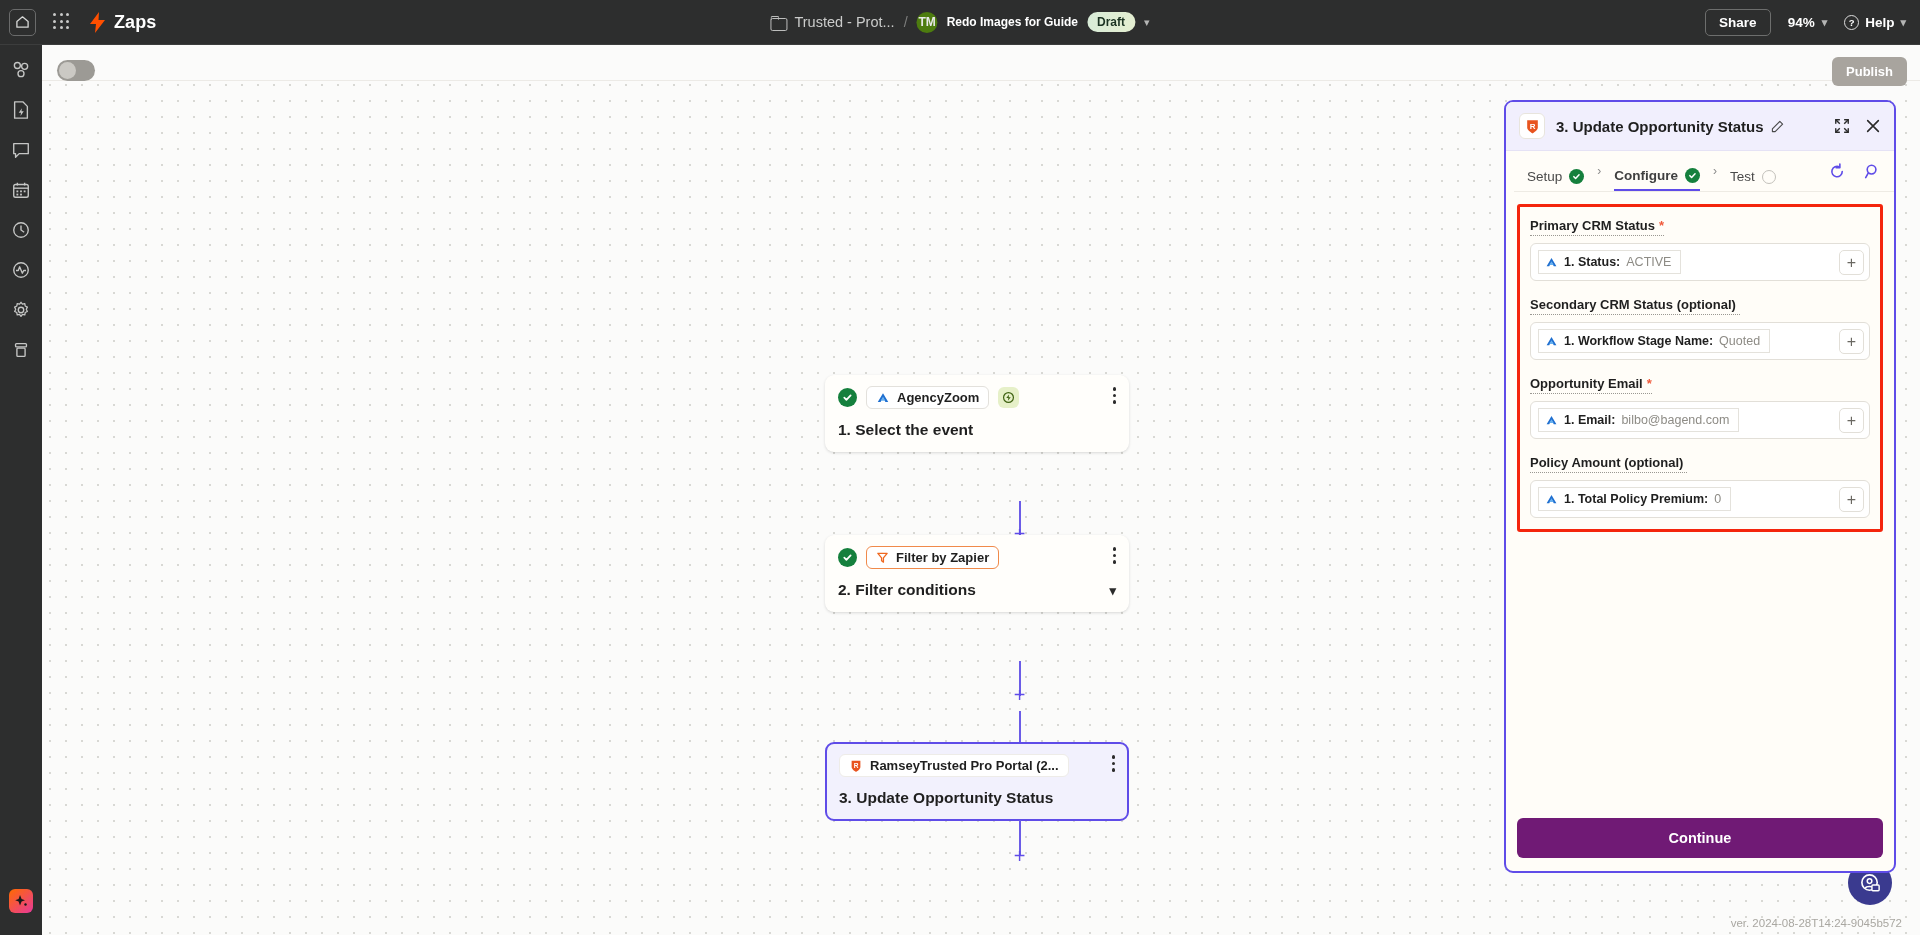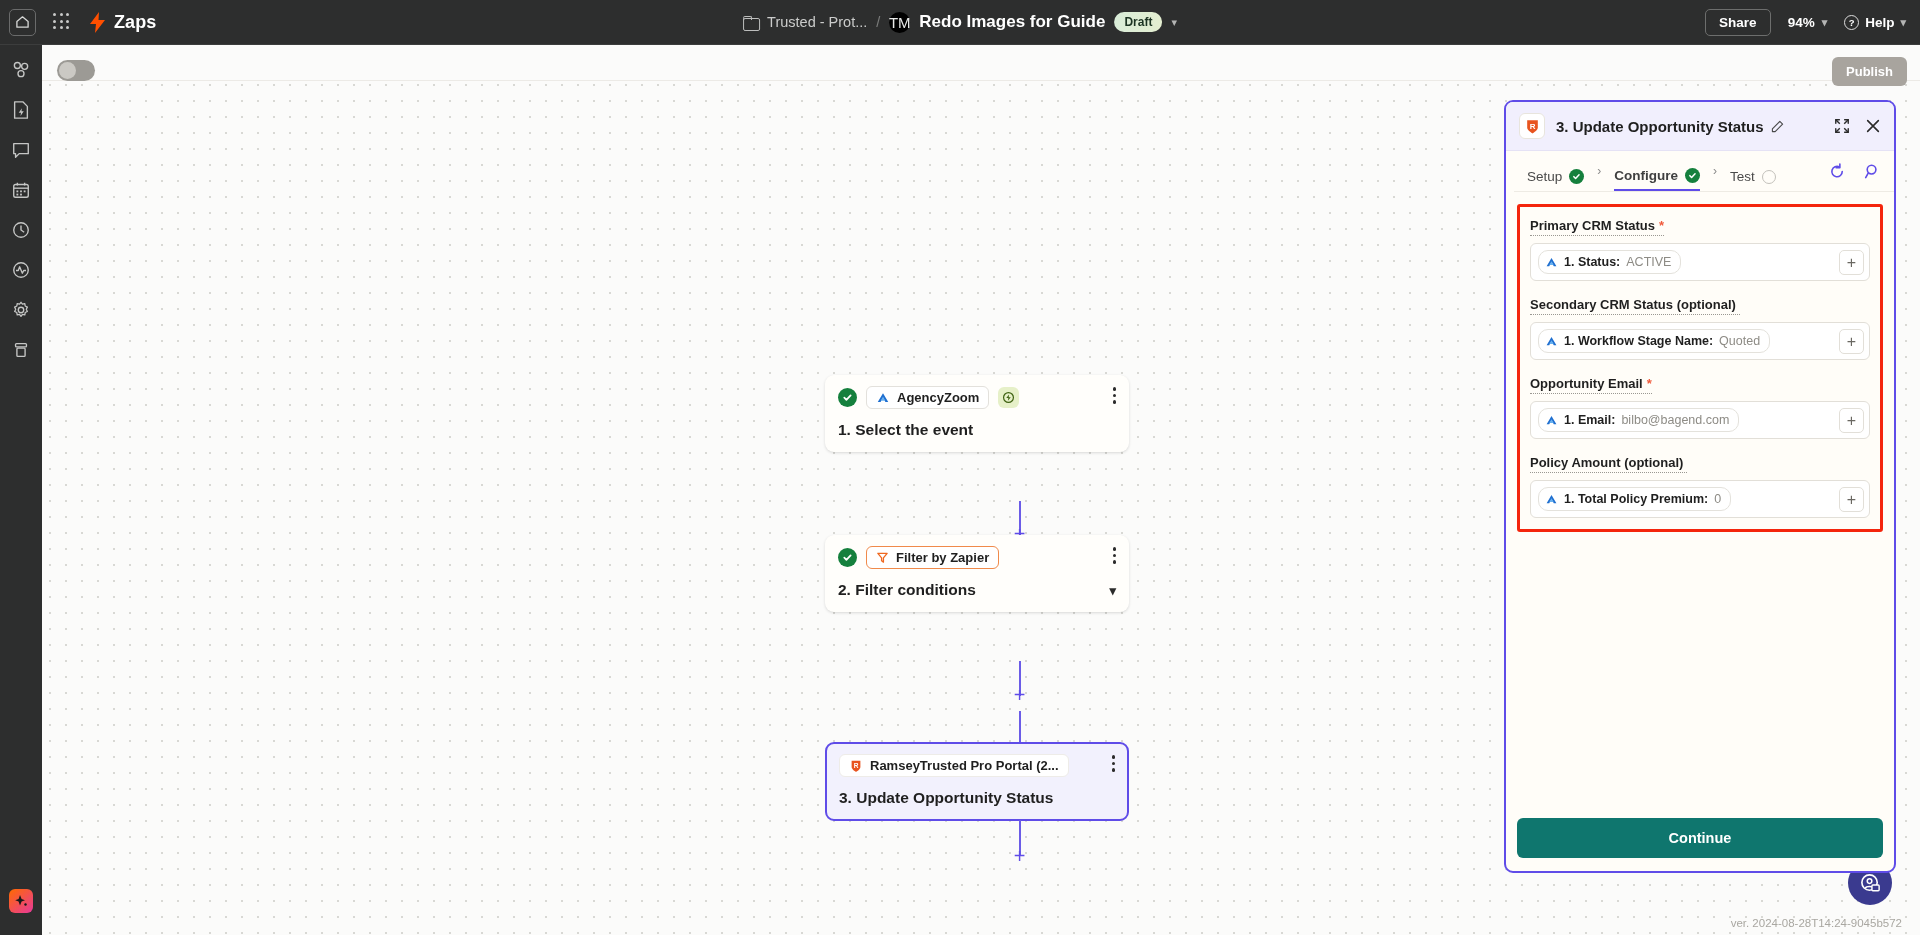--- a/index.html
+++ b/index.html
@@ -43,24 +43,24 @@
     border:1.4px solid #bdbebd; border-radius:2px;
   }
   .folder-icon:after {
     content:''; position:absolute; left:0; top:0px; width:7px; height:3px;
     border:1.4px solid #bdbebd; border-bottom:none; border-radius:2px 2px 0 0;
   }
   .bc-folder { color: #cbcccb; font-size: 14.5px; }
   .bc-sep { color: #7c7d7c; font-size: 14.5px; }
   .tm-avatar {
     width: 21px; height: 21px; border-radius: 50%;
-    background: #000000; color: #e8e9e8; font-size: 15px; font-weight: normal;
+    background: #4d7c0f; color: #e8e9e8; font-size: 12px; font-weight: bold;
     display: flex; align-items: center; justify-content: center;
   }
-  .bc-name { color: #fff; font-size: 17px; font-weight: bold; text-align: right; }
+  .bc-name { color: #fff; font-size: 12px; font-weight: bold; text-align: right; }
   .draft-badge {
     background: linear-gradient(100deg,#d8ecd8,#e4eed0);
     color: #1b3322; font-size: 12px; font-weight: bold;
     padding: 3px 10px; border-radius: 11px;
   }
   .chev { color: #b4b5b4; font-size: 11px; }
   .topbar-right {
     position: absolute; right: 14px; display: flex; align-items: center; gap: 17px;
   }
   .share-btn {
@@ -195,31 +195,31 @@
     border-bottom:1.3px dotted #9a9892; padding-bottom:2px;
   }
   .req { color:#f0593b; font-weight:bold; }
   .field-input {
     border:1px solid #e2dfd8; border-radius:6px; background:#fff;
     height:38px; display:flex; align-items:center; justify-content:space-between;
     padding:0 5px 0 7px;
   }
   .token {
     display:flex; align-items:center; gap:6px;
-    border:1px solid #e4e2dc; border-radius:10px; background:#fff;
+    border:1px solid #e4e2dc; border-radius:0; background:#fff;
     padding:4px 9px 4px 6px; font-size:12.5px;
   }
   .token b { color:#1f1f1f; font-weight:bold; }
   .token span.val { color:#8d8b85; }
   .plus-btn {
     width:25px;height:25px; border:1px solid #e2dfd8; border-radius:5px;
     background:#fff; color:#6a6862; font-size:16px; line-height:23px; text-align:center;
   }
   .continue-btn {
-    margin:0 11px 13px 11px; background:#0f766e; color:#fff;
+    margin:0 11px 13px 11px; background:#701a75; color:#fff;
     font-size:14.5px; font-weight:bold; text-align:center;
     padding:12px 0; border-radius:6px;
   }
   .fab {
     position:absolute; right:28px; bottom:30px; width:44px;height:44px;
     border-radius:50%; background:#3a3a8f; display:flex; align-items:center; justify-content:center;
   }
   .ver {
     position:absolute; right:18px; bottom:6px; color:#a9a7a1; font-size:11.5px;
   }

